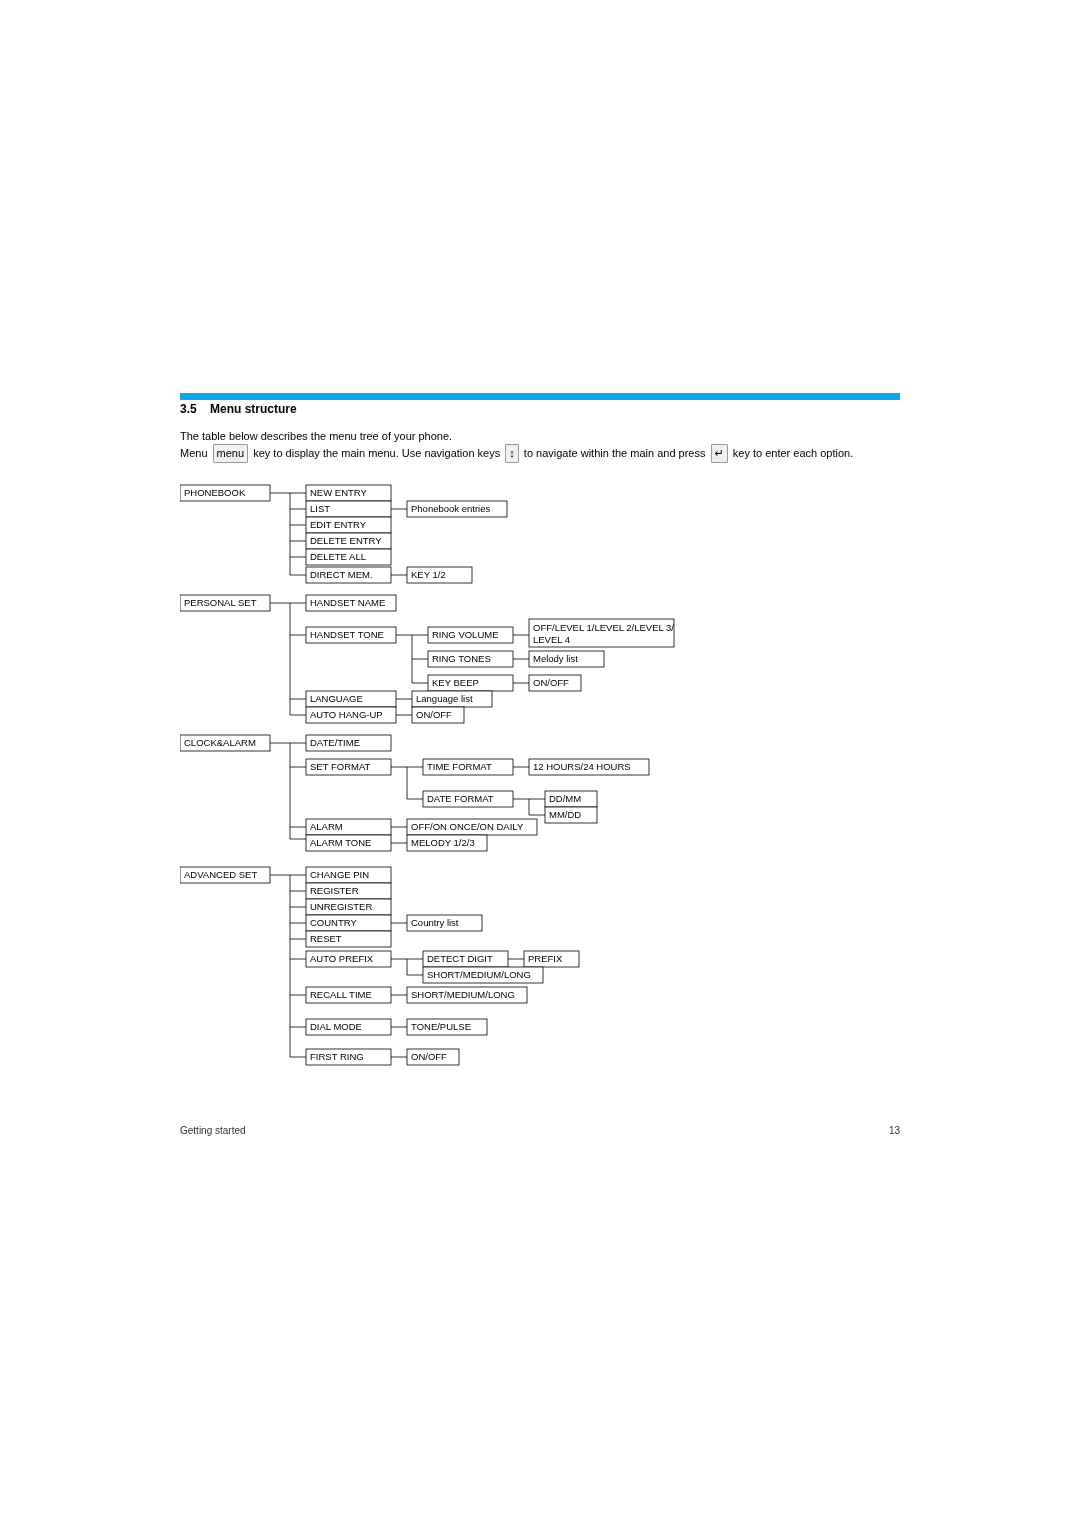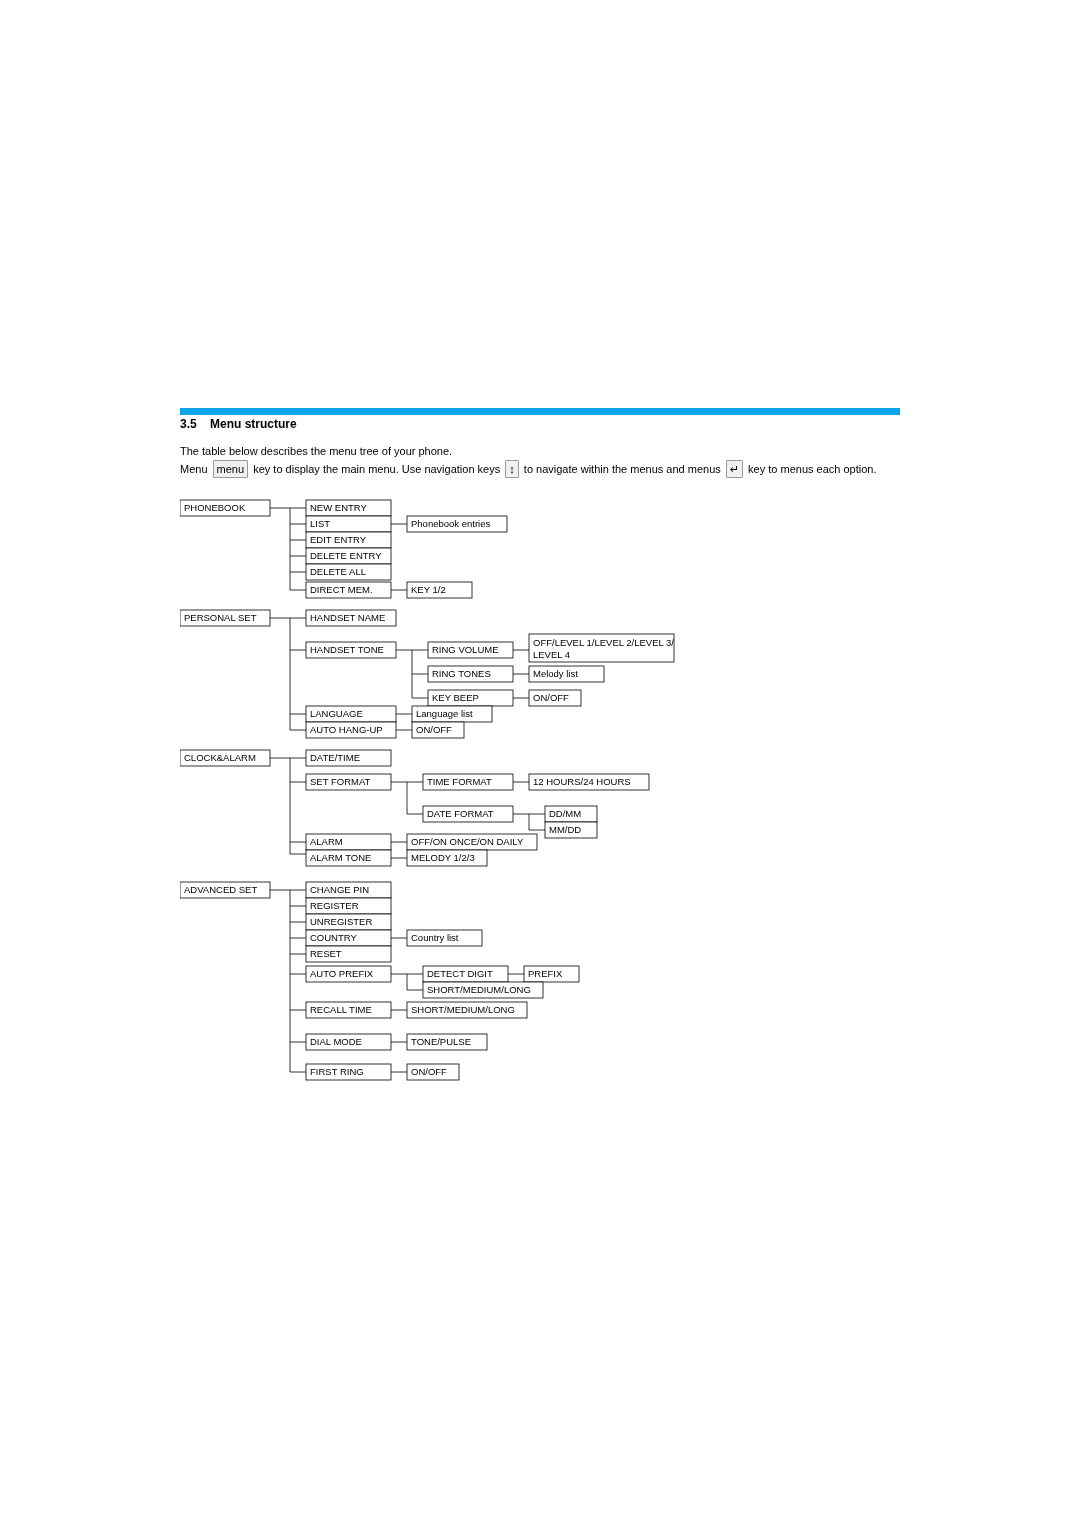--- a/index.html
+++ b/index.html
@@ -62,23 +62,23 @@
     <span>3.5</span>
     &nbsp;&nbsp;
     <span>Menu structure</span>
   </div>
   <div class="intro-text">
     <span>The table below describes the menu tree of your phone.</span><br>
     <span>Menu</span>
     <span class="inline-icon">menu</span>
     <span>key to display the main menu. Use navigation keys</span>
     <span class="inline-icon">↕</span>
-    <span>to navigate within the menus and menus</span>
+    <span>to navigate within the main and press</span>
     <span class="inline-icon">↵</span>
-    <span>key to menus each option.</span>
+    <span>key to enter each option.</span>
   </div>
 
   <div class="tree-svg-wrapper">
     <svg width="740" height="620" xmlns="http://www.w3.org/2000/svg" style="font-family: Arial, sans-serif; font-size: 10px;">
 
       <rect x="0" y="2" width="90" height="16" fill="white" stroke="black" stroke-width="0.8"></rect>
       <text x="4" y="13" font-size="9.5">PHONEBOOK</text>
 
       <line x1="90" y1="10" x2="110" y2="10" stroke="black" stroke-width="0.8"></line>
 
@@ -299,13 +299,17 @@
       <rect x="126" y="566" width="85" height="16" fill="white" stroke="black" stroke-width="0.8"></rect>
       <text x="130" y="577" font-size="9.5">FIRST RING</text>
 
       <line x1="211" y1="574" x2="227" y2="574" stroke="black" stroke-width="0.8"></line>
       <rect x="227" y="566" width="52" height="16" fill="white" stroke="black" stroke-width="0.8"></rect>
       <text x="231" y="577" font-size="9.5">ON/OFF</text>
 
     </svg>
   </div>
 
+  <div class="footer-text">
+    <span>Getting started</span>
+    <span>13</span>
+  </div>
 </div>
 
 </body></html>

